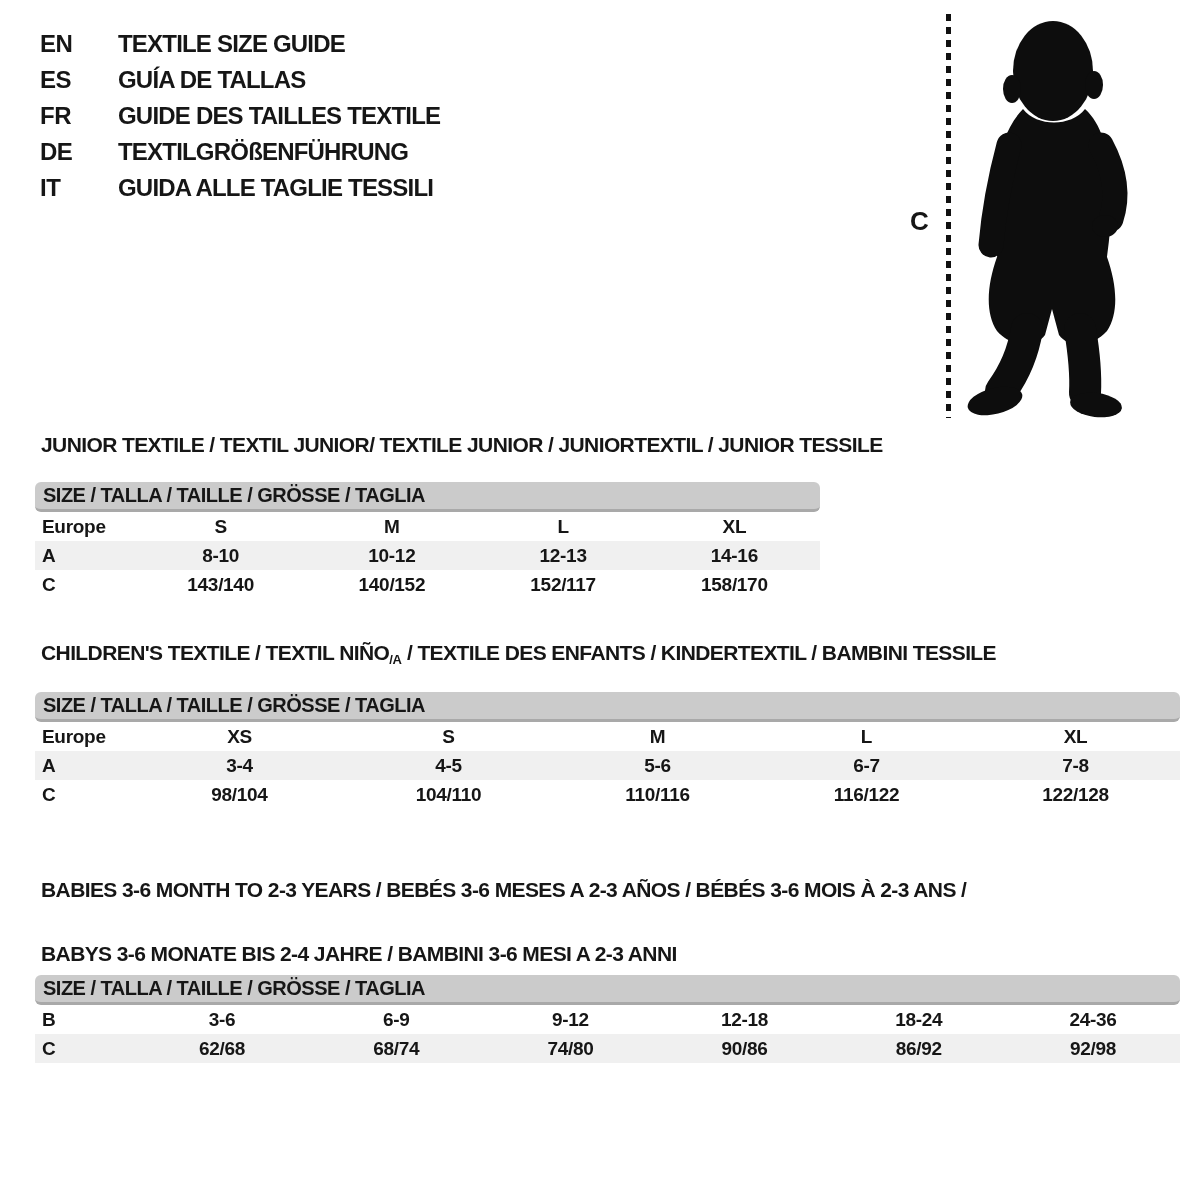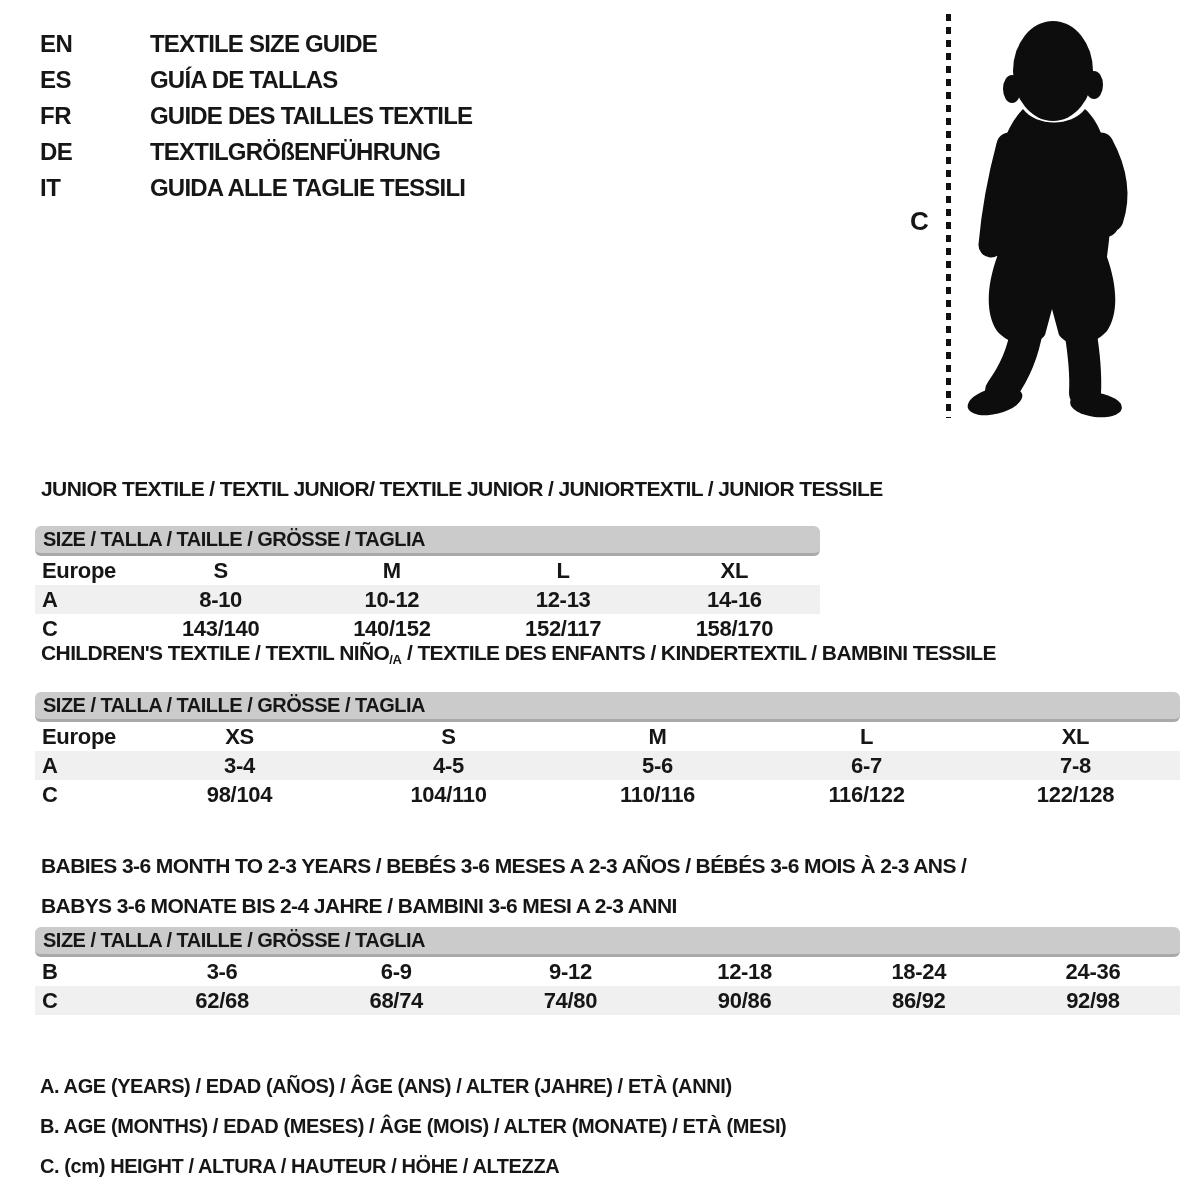--- a/index.html
+++ b/index.html
@@ -6,48 +6,48 @@
   body{
     width:1200px;height:1200px;background:#ffffff;
     font-family:"Liberation Sans",sans-serif;
     color:#161616;font-weight:bold;
     -webkit-font-smoothing:antialiased;
   }
   #page{position:relative;width:1200px;height:1200px;overflow:hidden;background:#fff;}
 
   
   .langs{position:absolute;left:40px;top:26px;}
-  .lang-row{display:flex;height:36px;align-items:center;gap:32px;}
+  .lang-row{display:flex;height:36px;align-items:center;}
   .lang-code{width:78px;font-size:24px;letter-spacing:-0.5px;}
   .lang-title{font-size:24px;letter-spacing:-0.8px;white-space:nowrap;}
 
   
   .dash-line{
     position:absolute;left:946px;top:14px;width:5px;height:404px;
     background:repeating-linear-gradient(to bottom,#101010 0 7px,transparent 7px 13px);
   }
   .c-label{position:absolute;left:910px;top:206px;font-size:26px;}
   .silhouette{position:absolute;left:963px;top:13px;}
 
   
   .section{position:absolute;left:35px;}
-  #sec-junior{top:433px;width:785px;margin-top:44px;}
+  #sec-junior{top:433px;width:785px;}
   #sec-children{top:641px;width:1145px;}
   #sec-babies{top:846px;width:1145px;}
   .sec-title{font-size:21px;letter-spacing:-0.6px;padding-left:6px;white-space:nowrap;line-height:24px;}
   .sec-title .sub{font-size:13px;position:relative;top:4px;letter-spacing:-0.3px;}
-  .two-line .line{line-height:40px;height:40px;}
+  .two-line .line{line-height:40px;height:40px;margin-top:24px;}
   .size-bar{
     background:var(--bar,#cbcbcb);border-bottom:3px solid var(--baredge,#a9a9a9);
     height:27px;line-height:27px;padding-left:8px;font-size:20px;letter-spacing:-0.5px;border-radius:6px;
   }
   #sec-junior .size-bar{margin-top:25px;}
   #sec-children .size-bar{margin-top:24px;}
   #sec-babies .size-bar{margin-top:1px;}
-  .trow{display:flex;height:29px;align-items:center;font-size:22px;letter-spacing:-0.3px;}
+  .trow{display:flex;height:29px;align-items:center;font-size:19px;letter-spacing:-0.3px;}
   .trow .lbl{width:100px;padding-left:7px;box-sizing:border-box;}
   .trow .cell{flex:1;text-align:center;}
   .shaded{background:var(--shade,#f0f0f0);}
 
   
   .footnotes{position:absolute;left:40px;top:1066px;font-size:20px;letter-spacing:-0.4px;}
   .footnotes .fline{line-height:40px;height:40px;white-space:nowrap;}
 </style>
 </head>
 <body style="color: rgb(22, 22, 22);">
@@ -168,19 +168,14 @@
       <div class="lbl">C</div>
       <div class="cell">62/68</div>
       <div class="cell">68/74</div>
       <div class="cell">74/80</div>
       <div class="cell">90/86</div>
       <div class="cell">86/92</div>
       <div class="cell">92/98</div>
     </div>
   </div>
 
-  <div class="footnotes">
-    <div class="fline">A. AGE (YEARS) / EDAD (AÑOS) / ÂGE (ANS) / ALTER (JAHRE) / ETÀ (ANNI)</div>
-    <div class="fline">B. AGE (MONTHS) / EDAD (MESES) / ÂGE (MOIS) / ALTER (MONATE) / ETÀ (MESI)</div>
-    <div class="fline">C. (cm) HEIGHT / ALTURA / HAUTEUR / HÖHE / ALTEZZA</div>
-  </div>
 
 </div>
 
 </body></html>

